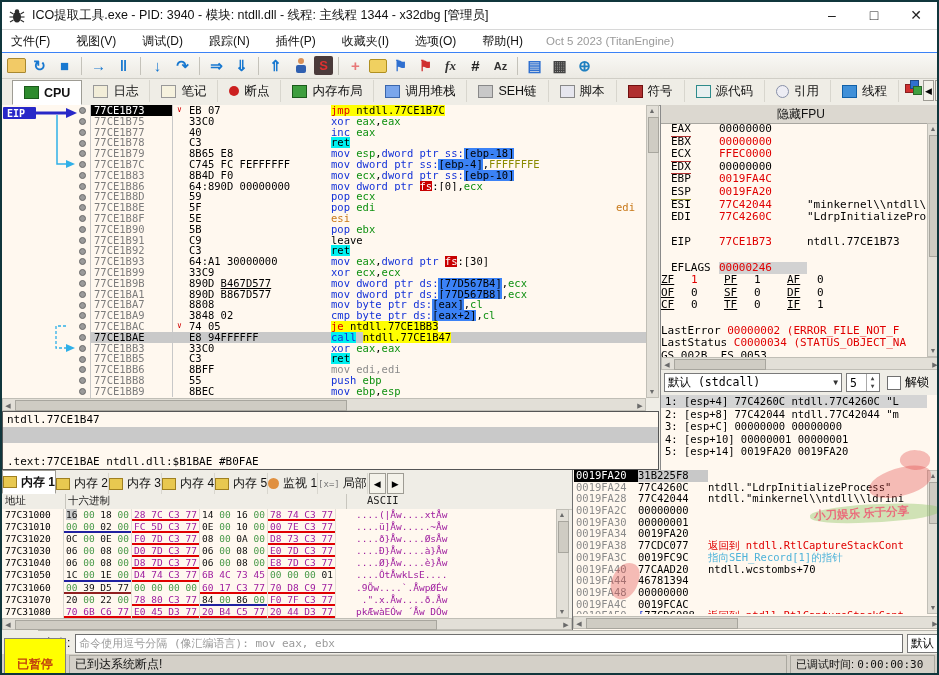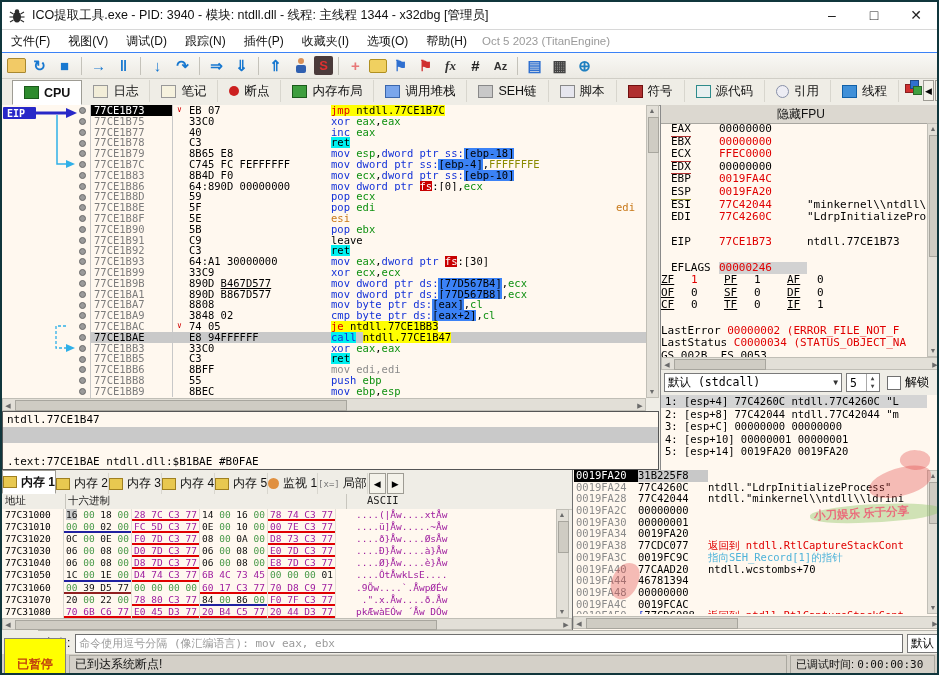--- a/index.html
+++ b/index.html
@@ -7,21 +7,21 @@
        box-sizing:border-box;overflow:hidden;font-family:"Liberation Sans",sans-serif;}
   .mono{font-family:"DejaVu Sans Mono",monospace;}
   
   #titlebar{position:absolute;left:0;top:0;width:100%;height:27px;background:#FFFFFF;
             border-bottom:1px solid #D8D8D8;display:flex;align-items:center;}
   #title-text{font-size:12.5px;color:#111;margin-left:6px;flex:1;white-space:nowrap;overflow:hidden;}
   .wbtn{width:42px;height:25px;text-align:center;line-height:25px;font-size:14px;color:#222;}
   #bug{width:18px;height:18px;margin-left:6px;flex:none;}
   
   #menubar{position:absolute;left:0;top:28px;width:100%;height:22px;background:#FFFFFF;
-           border-bottom:2px solid #3b82f6;display:flex;align-items:center;font-size:12px;color:#111;}
+           border-bottom:2px solid #3b82f6;display:flex;align-items:center;font-size:12px;color:#111;gap:8px;}
   .menu-item{padding:2px 9px;white-space:nowrap;}
   #build-info{color:#9A9A9A;margin-left:6px;font-size:11.5px;white-space:nowrap;}
   
   #toolbar{position:absolute;left:0;top:51px;width:100%;height:26px;background:linear-gradient(#FAF9F6,#ECEAE3);
            border-bottom:1px solid #D0CEC6;display:flex;align-items:center;padding-left:4px;box-sizing:border-box;}
   .tbtn{width:23px;height:21px;margin:0 1px;display:flex;align-items:center;justify-content:center;
         font-size:15px;font-weight:bold;color:#1878D0;border-radius:2px;}
   .tsep{width:1px;height:18px;background:#C4C2BA;margin:0 4px;}
   .open-file-icon{background:#F2CA66;border:1px solid #A88830;width:17px;height:13px;border-radius:2px 2px 1px 1px;font-size:0;}
   .settings-icon{background:#4A3A3A;color:#E03030;font-size:13px;width:19px;height:19px;}

